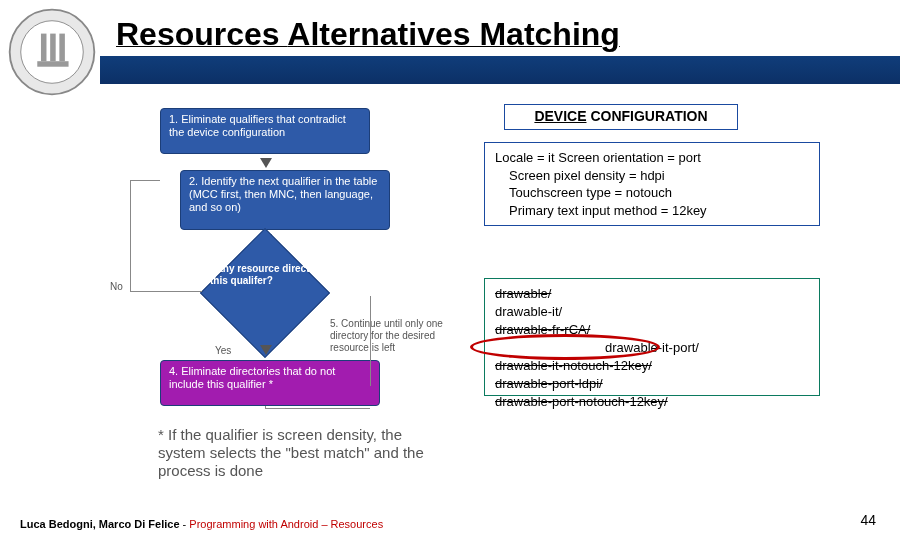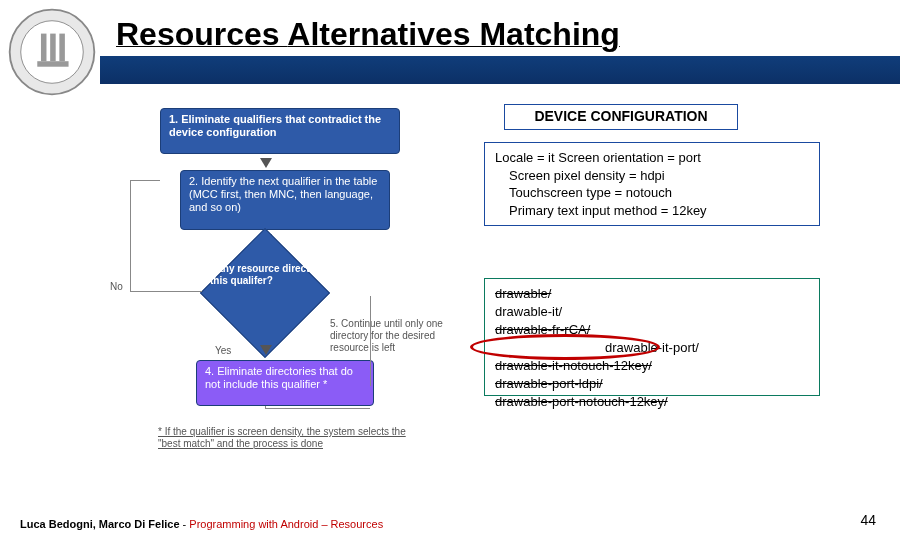--- a/index.html
+++ b/index.html
@@ -11,45 +11,45 @@
   .title-wrap { position: absolute; left: 116px; top: 16px; text-decoration: underline; }
   .title { font-size: 32px; font-weight: 700; color: #000; }
   .blue-bar { position: absolute; left: 100px; top: 56px; width: 800px; height: 28px; background: linear-gradient(#103d7a,#0c3066); }
 
   
   .crest { position: absolute; left: 6px; top: 6px; width: 92px; height: 92px; }
   .crest svg { width: 100%; height: 100%; }
 
   
   .flow { position: absolute; left: 80px; top: 108px; width: 330px; height: 380px; }
-  .step1 { position: absolute; left: 80px; top: 0; width: 240px; height: 46px; background: #2e5aa8; color: #fff; border: 1px solid #1c3e78; border-radius: 4px; font-size: 11px; padding: 4px 8px; line-height: 1.2; font-weight: bold; }
+  .step1 { position: absolute; left: 80px; top: 0; width: 210px; height: 46px; background: #2e5aa8; color: #fff; border: 1px solid #1c3e78; border-radius: 4px; font-size: 11px; padding: 4px 8px; line-height: 1.2; }
   .arrow-down { position: absolute; left: 180px; width: 0; height: 0; border-left: 6px solid transparent; border-right: 6px solid transparent; border-top: 10px solid #555; }
   .ad1 { top: 50px; }
   .step2 { position: absolute; left: 80px; top: 62px; width: 210px; height: 60px; background: #2e5aa8; color: #fff; border: 1px solid #1c3e78; border-radius: 4px; font-size: 11px; padding: 4px 8px; line-height: 1.2; margin-left: 20px; }
   .ad2 { top: 126px; }
   .step3-wrap { position: absolute; left: 120px; top: 140px; width: 130px; height: 90px; }
   .step3-inner { position: absolute; inset: 0; transform: rotate(45deg); background: #2e5aa8; border: 1px solid #1c3e78; width: 92px; height: 92px; left: 19px; top: -1px; }
   .step3-text { position: absolute; left: 110px; top: 155px; width: 150px; color: #fff; font-size: 10px; text-align: left; line-height: 1.15; font-weight: bold; }
   .yes-lbl { position: absolute; left: 135px; top: 237px; font-size: 10px; color: #555; }
   .no-lbl  { position: absolute; left: 30px;  top: 173px; font-size: 10px; color: #555; }
   .no-line { position: absolute; left: 50px; top: 183px; width: 72px; height: 1px; background: #888; }
   .no-up   { position: absolute; left: 50px; top: 72px;  width: 1px;  height: 111px; background: #888; }
   .no-right{ position: absolute; left: 50px; top: 72px;  width: 30px; height: 1px; background: #888; }
   .ad3 { top: 237px; left: 180px; }
-  .step4 { position: absolute; left: 80px; top: 252px; width: 178px; height: 46px; background: #8b5cf6; color: #fff; border: 1px solid #1c3e78; border-radius: 4px; font-size: 11px; padding: 4px 8px; line-height: 1.2; margin-left: 36px; }
+  .step4 { position: absolute; left: 80px; top: 252px; width: 220px; height: 46px; background: #a21caf; color: #fff; border: 1px solid #1c3e78; border-radius: 4px; font-size: 11px; padding: 4px 8px; line-height: 1.2; }
   .step5 { position: absolute; left: 250px; top: 210px; width: 130px; font-size: 10px; color: #555; line-height: 1.2; }
   .conn-right { position: absolute; left: 290px; top: 188px; width: 1px; height: 90px; background: #888; }
   .conn-bot   { position: absolute; left: 185px; top: 300px; width: 105px; height: 1px; background: #888; }
   .conn-bot-v { position: absolute; left: 185px; top: 298px; width: 1px; height: 3px; background: #888; }
-  .footnote-left { position: absolute; left: 78px; top: 318px; width: 270px; font-size: 10px; color: #555; line-height: 1.2; text-decoration: underline; }
+  .footnote-left { position: absolute; left: 78px; top: 318px; width: 270px; font-size: 15px; color: #555; line-height: 1.2; }
 
   
   .panel { position: absolute; border: 1px solid #1a4aa0; background: #fff; }
   .panel-devconf { left: 504px; top: 104px; width: 234px; height: 26px; text-align: center; font-size: 14px; font-weight: 600; padding-top: 3px; }
-  .panel-devconf .u { }
+  .panel-devconf .u { text-decoration: underline; }
   .panel-locale  { left: 484px; top: 142px; width: 336px; height: 84px; font-size: 13px; padding: 6px 10px; line-height: 1.35; }
   .panel-draw    { left: 484px; top: 278px; width: 336px; height: 118px; font-size: 13px; padding: 6px 10px; line-height: 1.38; border-color: #0b7a5f; }
   .panel-draw .strike { text-decoration: line-through; }
   .panel-draw .keep { font-weight: 400; text-align: center; }
 
   
   .red-oval { position: absolute; left: 470px; top: 334px; width: 190px; height: 26px; border: 3px solid #c00000; border-radius: 50%; }
 
   
   .footer { position: absolute; left: 20px; bottom: 10px; font-size: 11px; }

